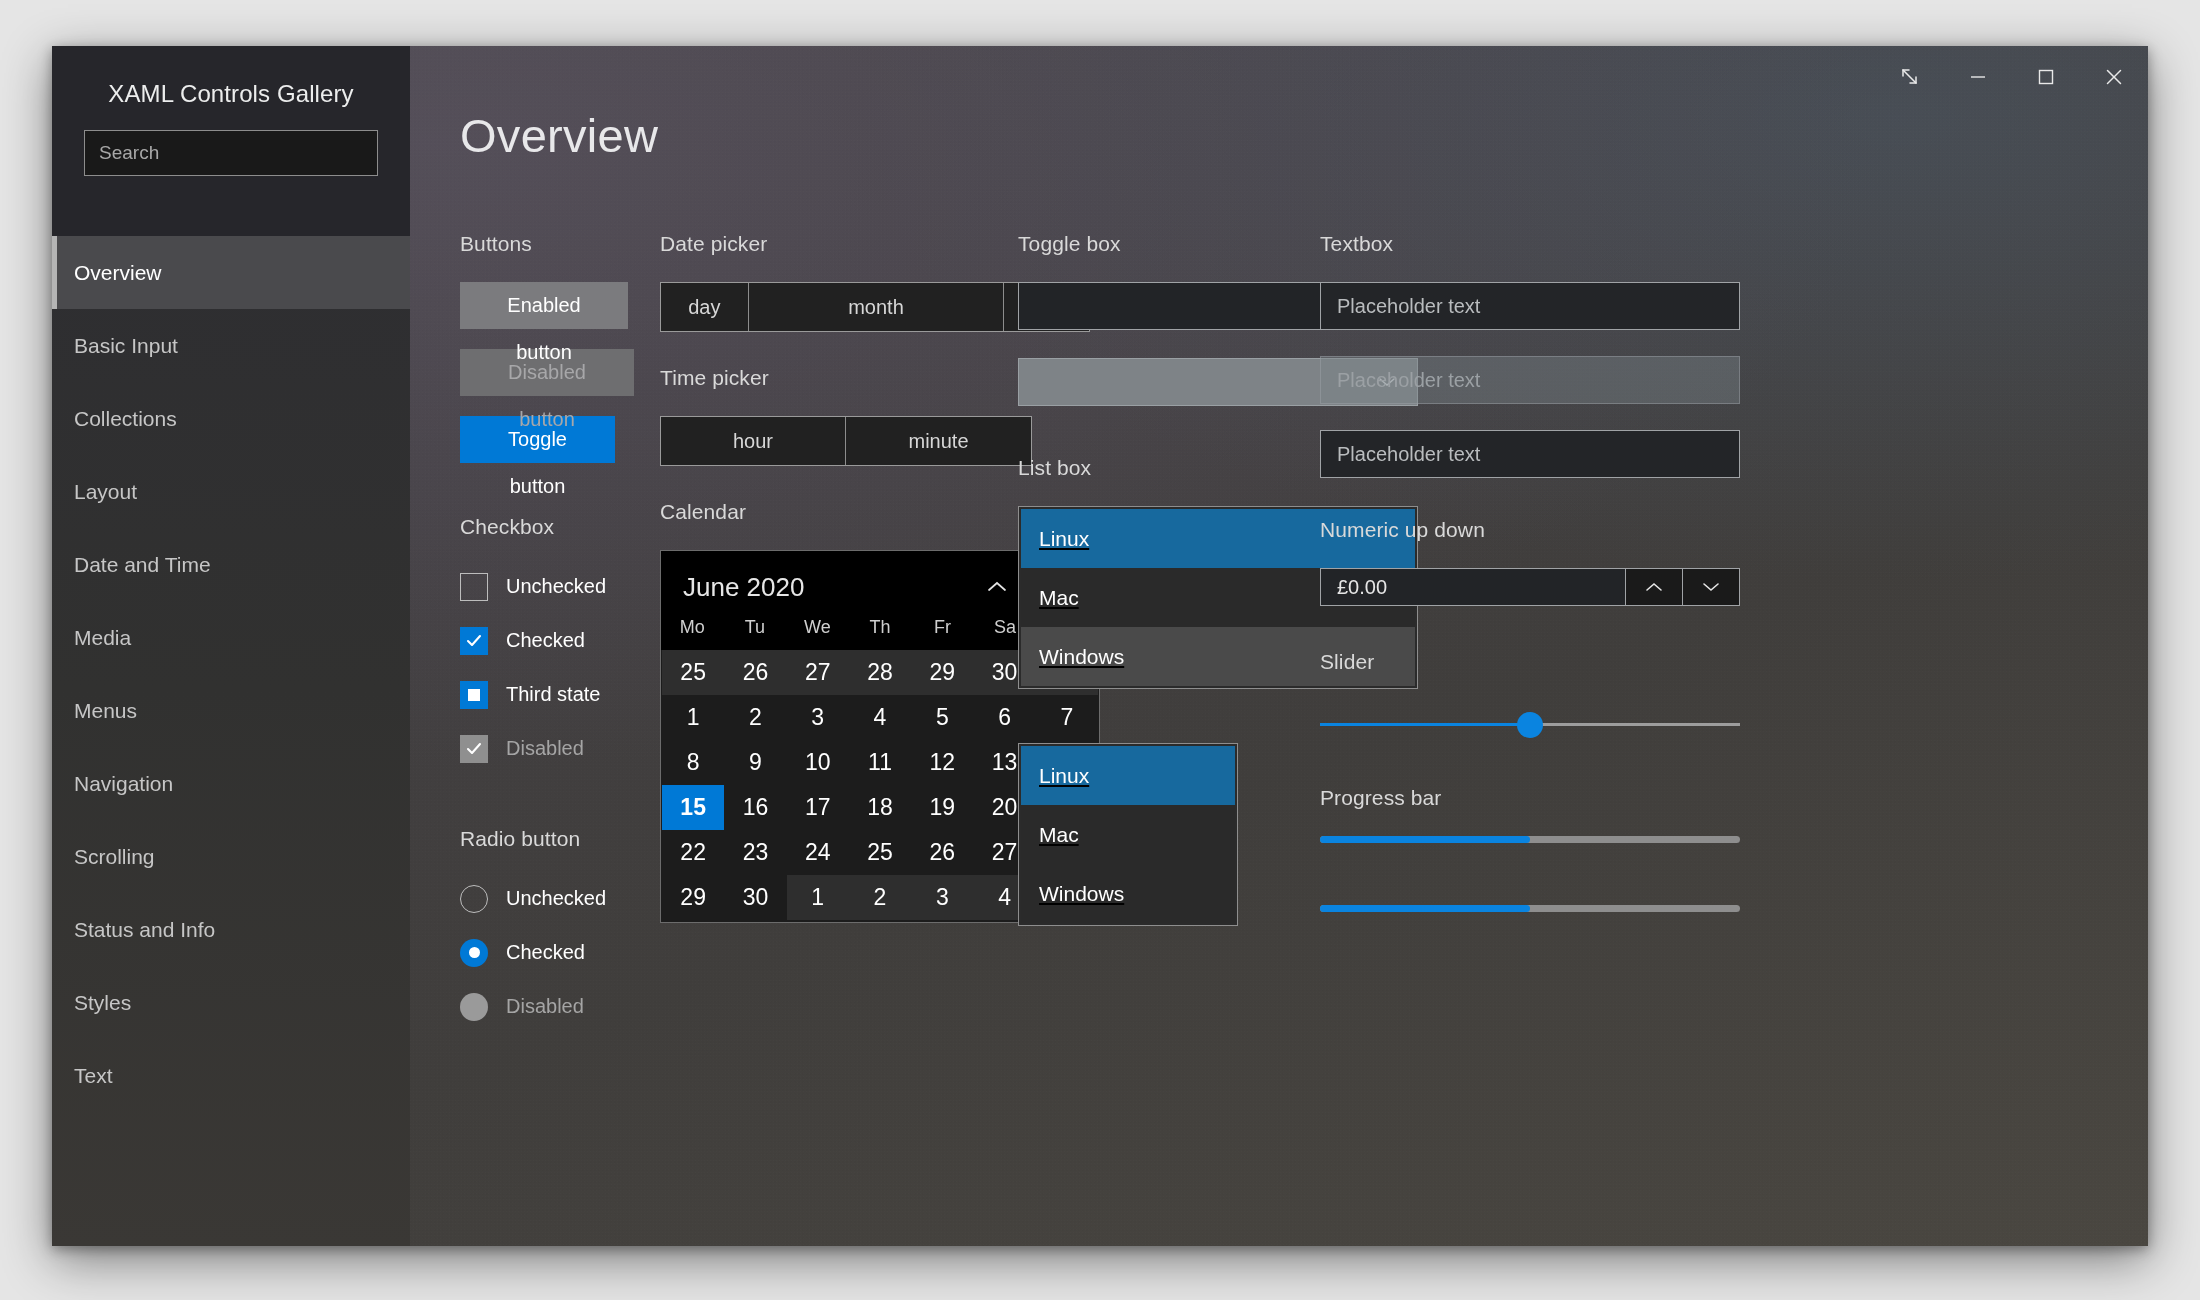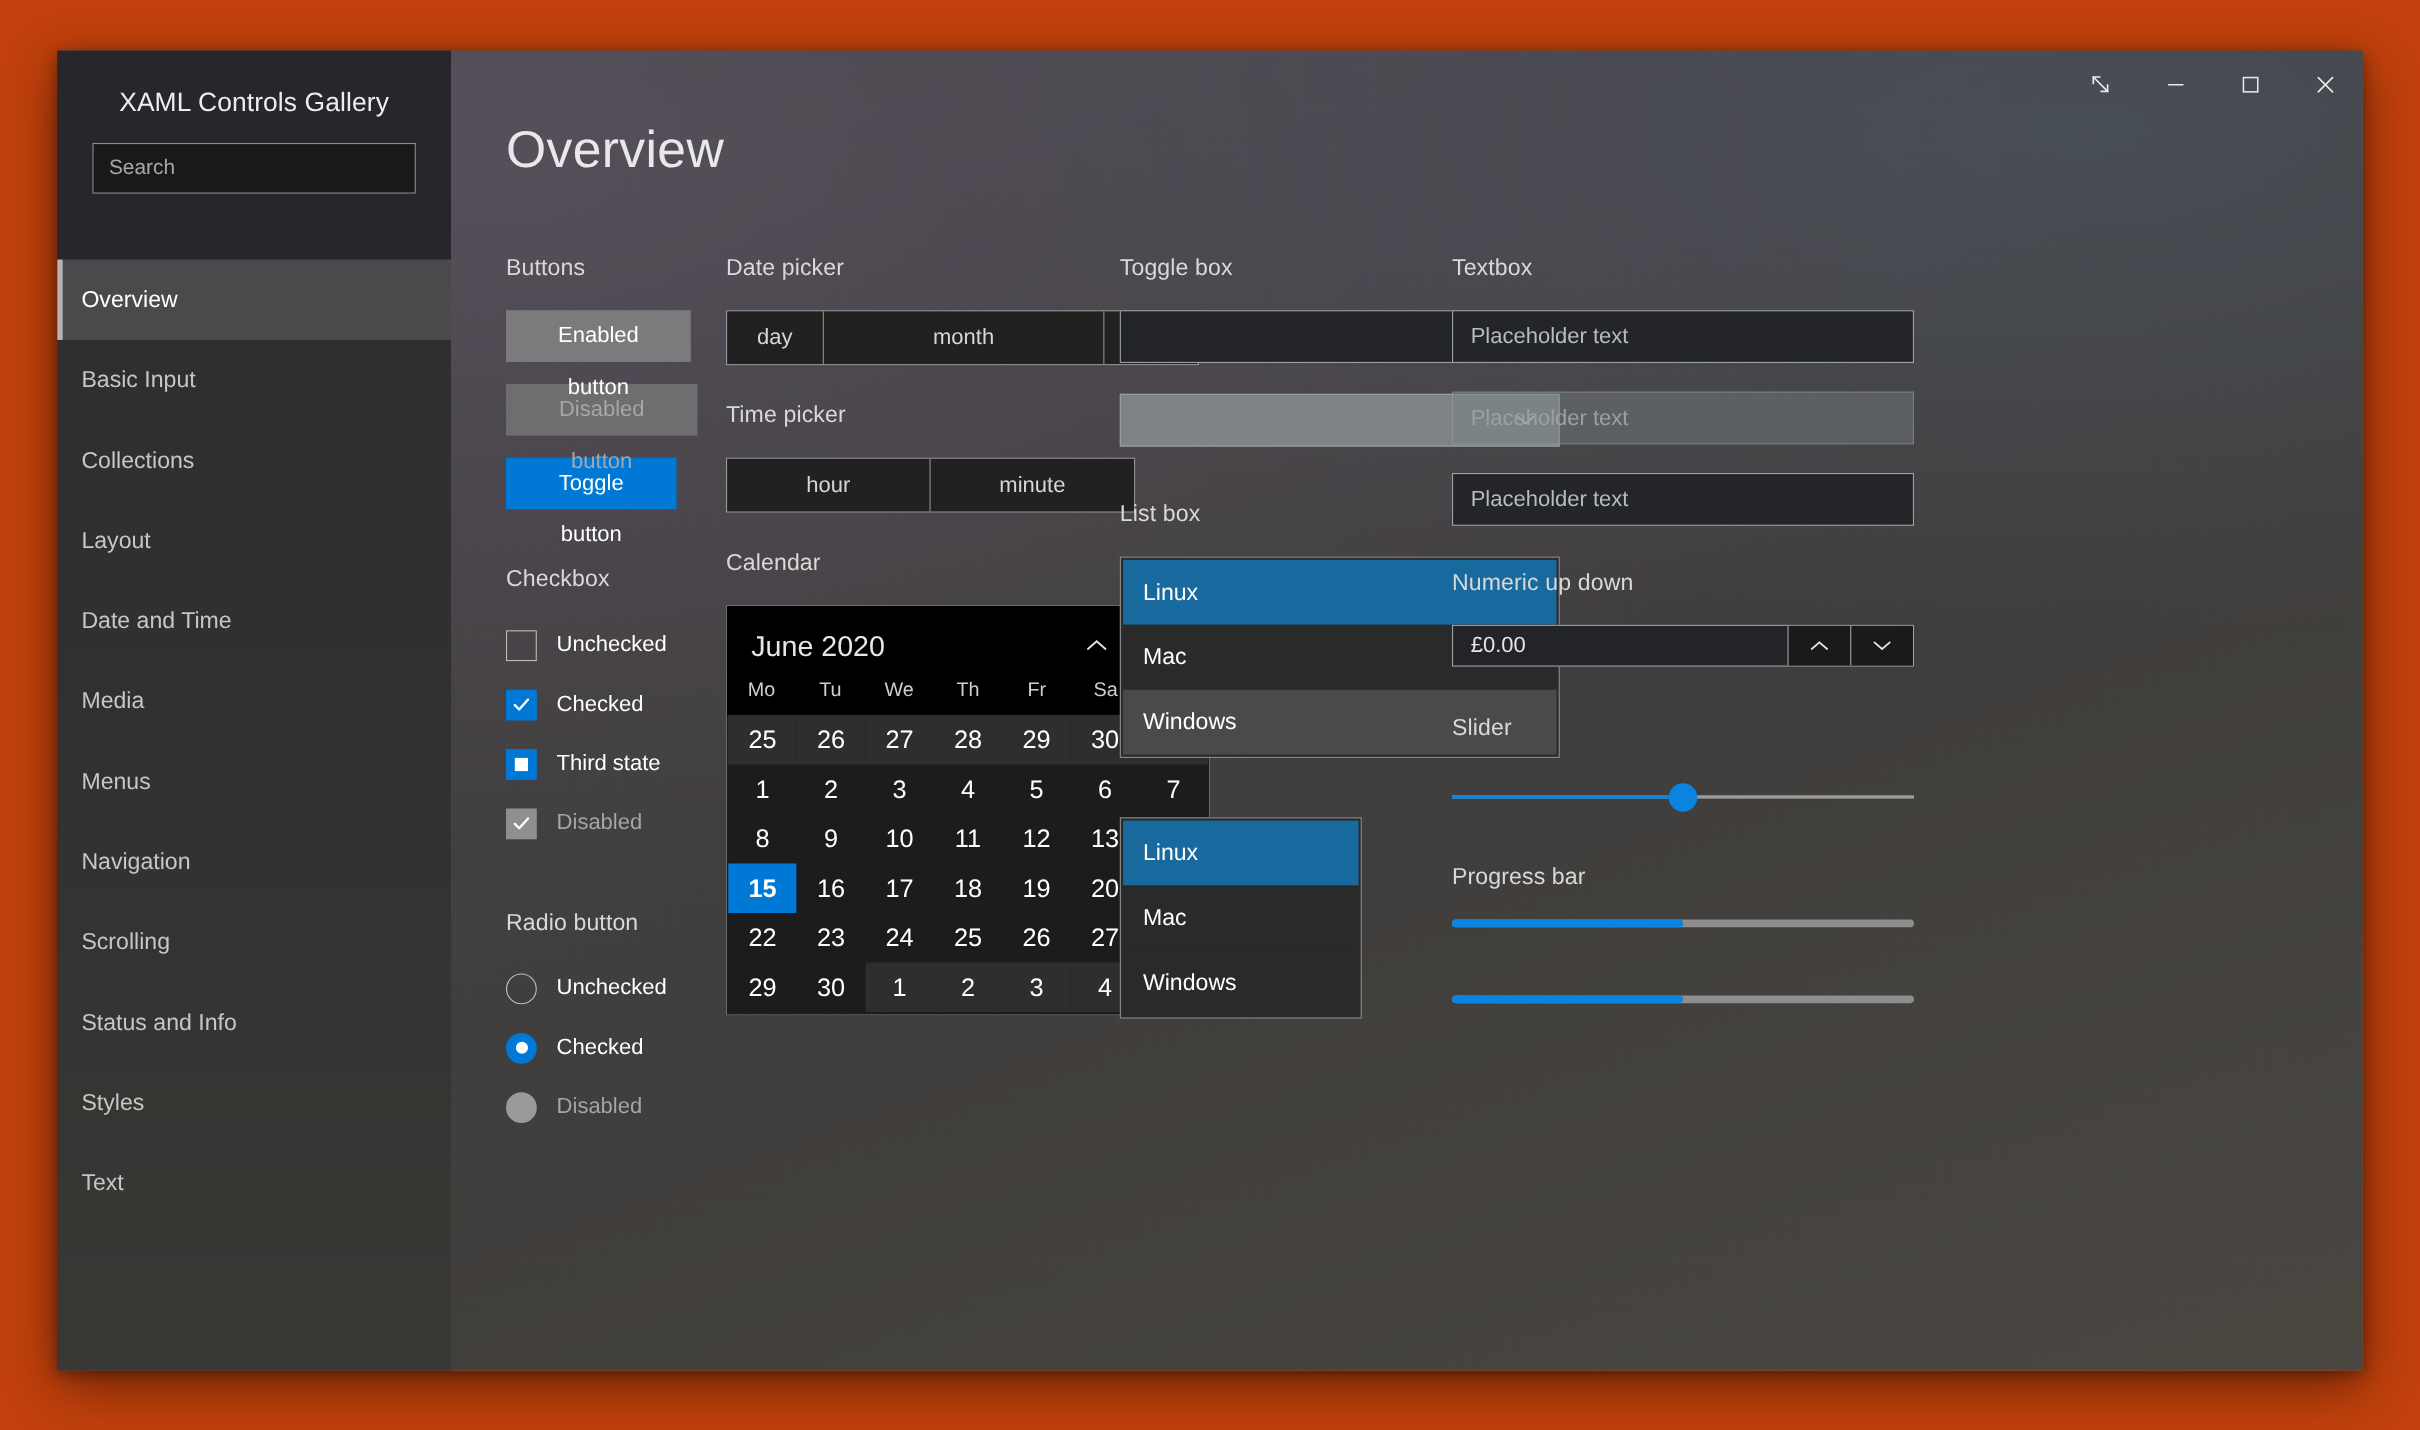--- a/index.html
+++ b/index.html
@@ -7,21 +7,21 @@
   html, body {
     width: 2200px; height: 1300px;
     background: #ffffff;
     font-family: "Liberation Sans", sans-serif;
     overflow: hidden;
   }
 
   #root {
     position: relative;
     width: 2200px; height: 1300px;
-    background: #c2410c;
+    background: #e5e5e5;
   }
 
   
   #window {
     position: absolute;
     left: 52px; top: 46px;
     width: 2096px; height: 1200px;
     background:
       radial-gradient(120% 90% at 18% 8%, rgba(96,88,104,0.55) 0%, rgba(0,0,0,0) 58%),
       radial-gradient(90% 70% at 88% 6%, rgba(78,92,106,0.50) 0%, rgba(0,0,0,0) 55%),
@@ -267,20 +267,21 @@
     background: #7e8387;
     border-color: #9aa0a4;
     cursor: default;
   }
 
   
   .listbox {
     border: 1px solid #8e8e8e;
     padding: 2px;
     background: #2b2b2b;
+    text-decoration: underline;
   }
   #listbox-1 { width: 400px; }
   #listbox-2 { width: 220px; }
   .listitem {
     height: 59px;
     display: flex; align-items: center;
     padding-left: 18px;
     color: #ffffff; font-size: 21px;
     cursor: pointer;
   }

